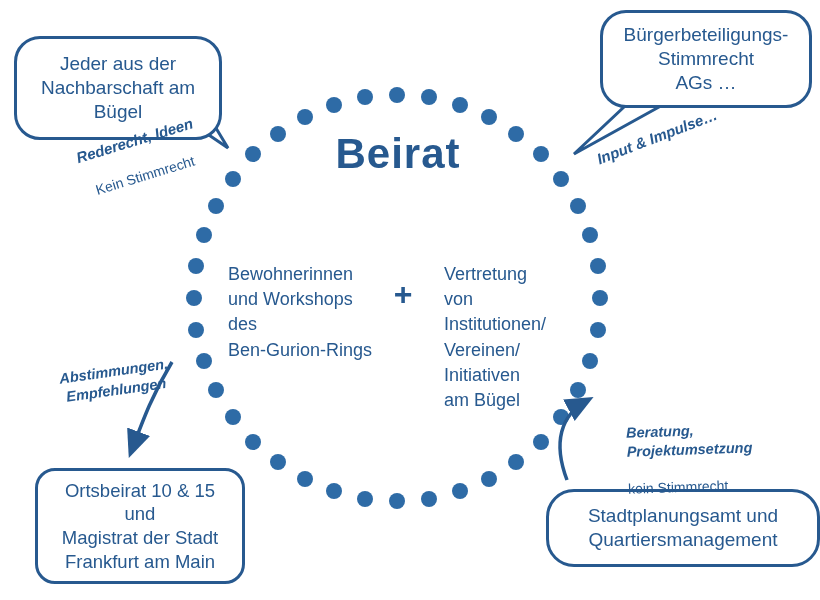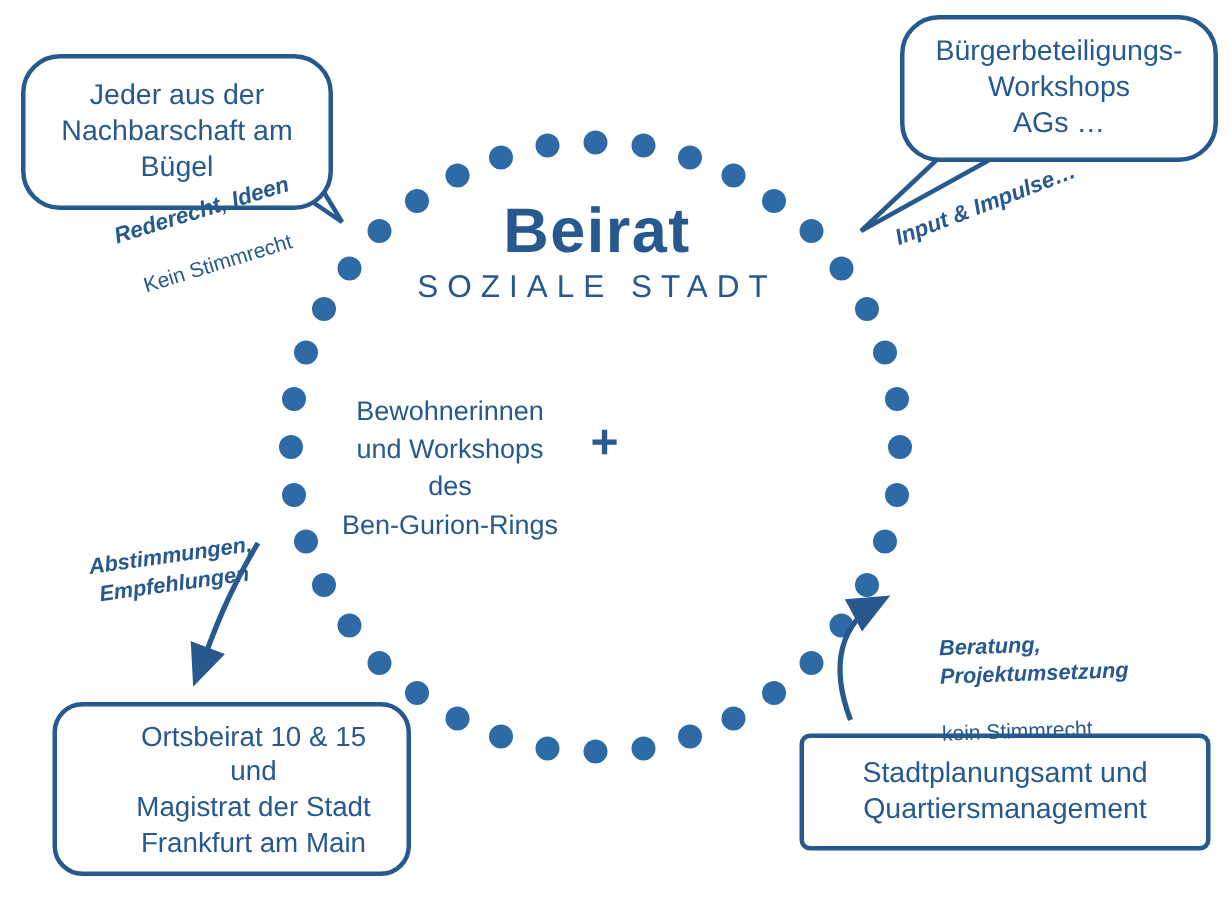--- a/index.html
+++ b/index.html
@@ -13,32 +13,32 @@
   }
   .dot{position:absolute;width:16px;height:16px;border-radius:50%;background:var(--dot);}
   .overlay-svg{position:absolute;left:0;top:0;z-index:1;}
   .bubble{
     position:absolute;z-index:2;background:#fff;border:3px solid var(--primary);
     display:flex;align-items:center;justify-content:center;text-align:center;
     white-space:pre-line;line-height:1.28;
   }
   .bubble-tl{left:14px;top:8px;width:202px;height:98px;border-radius:26px;font-size:19px;margin-top:28px;}
   .bubble-tr{left:600px;top:10px;width:206px;height:92px;border-radius:26px;font-size:19px;}
-  .bubble-bl{left:35px;top:468px;width:204px;height:110px;border-radius:20px;font-size:18.5px;padding-left:29px;}
-  .bubble-br{left:533px;top:489px;width:268px;height:72px;border-radius:7px;font-size:19px;}
+  .bubble-bl{left:35px;top:468px;width:204px;height:110px;border-radius:20px;font-size:18.5px;}
+  .bubble-br{left:546px;top:489px;width:268px;height:72px;border-radius:28px;font-size:19px;}
   .side-label{position:absolute;z-index:3;white-space:pre-line;}
   .lbl-bold{font-weight:bold;font-style:italic;}
   .lbl-norm{font-style:normal;font-weight:normal;}
   .label-tl{left:58px;top:112px;width:164px;text-align:center;font-size:15px;transform:rotate(-17deg);line-height:1.25;}
   .label-tl .lbl-norm{font-size:14px;}
   .label-tr{left:572px;top:128px;width:170px;text-align:center;font-size:15px;transform:rotate(-21deg);}
   .label-bl{left:40px;top:362px;width:150px;text-align:center;font-size:14.5px;transform:rotate(-8deg);line-height:1.3;}
   .label-br{left:627px;top:402px;width:160px;text-align:left;font-size:14.5px;transform:rotate(-2deg);line-height:1.3;}
   .label-br .lbl-norm{font-size:14px;}
-  .center-abs{position:absolute;transform:translateX(-50%);text-align:center;white-space:pre-line;z-index:2;}
+  .center-abs{position:absolute;transform:translateX(-50%);white-space:pre-line;z-index:2;}
   .main-title{left:398px;top:130px;font-size:42px;font-weight:bold;letter-spacing:1px;}
   .sub1{left:398px;top:180px;font-size:21px;letter-spacing:6px;}
   .sub2{left:398px;top:207px;font-size:20px;letter-spacing:1.5px;}
   .group-left{left:300px;top:262px;font-size:18px;line-height:1.4;}
   .group-right{left:495px;top:262px;font-size:18px;line-height:1.4;}
   .plus-sign{left:403px;top:276px;font-size:32px;font-weight:bold;}
   .voting{left:398px;top:437px;font-size:18px;}
 </style>
 </head>
 <body>
@@ -97,21 +97,21 @@
     <polygon points="150,95 196,95 228,148" fill="#fff" stroke="var(--primary)" stroke-width="3"></polygon>
     <polygon points="640,92 686,92 574,154" fill="#fff" stroke="var(--primary)" stroke-width="3"></polygon>
     <path d="M 172,362 C 152,395 143,420 131,452" fill="none" stroke="var(--primary)" stroke-width="3.5" marker-end="url(#arrowhead)"></path>
     <path d="M 567,480 C 553,443 560,415 588,400" fill="none" stroke="var(--primary)" stroke-width="3.5" marker-end="url(#arrowhead)"></path>
   </svg>
 
   <div class="bubble bubble-tl">Jeder aus der
 Nachbarschaft am
 Bügel</div>
   <div class="bubble bubble-tr">Bürgerbeteiligungs-
-Workshops
+Stimmrecht
 AGs …</div>
   <div class="bubble bubble-bl">Ortsbeirat 10 &amp; 15
 und
 Magistrat der Stadt
 Frankfurt am Main</div>
   <div class="bubble bubble-br">Stadtplanungsamt und
 Quartiersmanagement</div>
 
   <div class="side-label label-tl">
     <div class="lbl-bold">Rederecht, Ideen</div>
@@ -123,20 +123,25 @@
   <div class="side-label label-bl lbl-bold">Abstimmungen,
 Empfehlungen</div>
 
   <div class="side-label label-br">
     <div class="lbl-bold">Beratung,
 Projektumsetzung</div>
     <div class="lbl-norm">kein Stimmrecht</div>
   </div>
 
   <div class="center-abs main-title">Beirat</div>
-  <div class="center-abs sub1">SOZIALE STADT</div>
   <div class="center-abs group-left">Bewohnerinnen
 und Workshops
 des
 Ben-Gurion-Rings</div>
   <div class="center-abs plus-sign">+</div>
+  <div class="center-abs group-right">Vertretung
+von
+Institutionen/
+Vereinen/
+Initiativen
+am Bügel</div>
 
 </div>
 
 </body></html>

